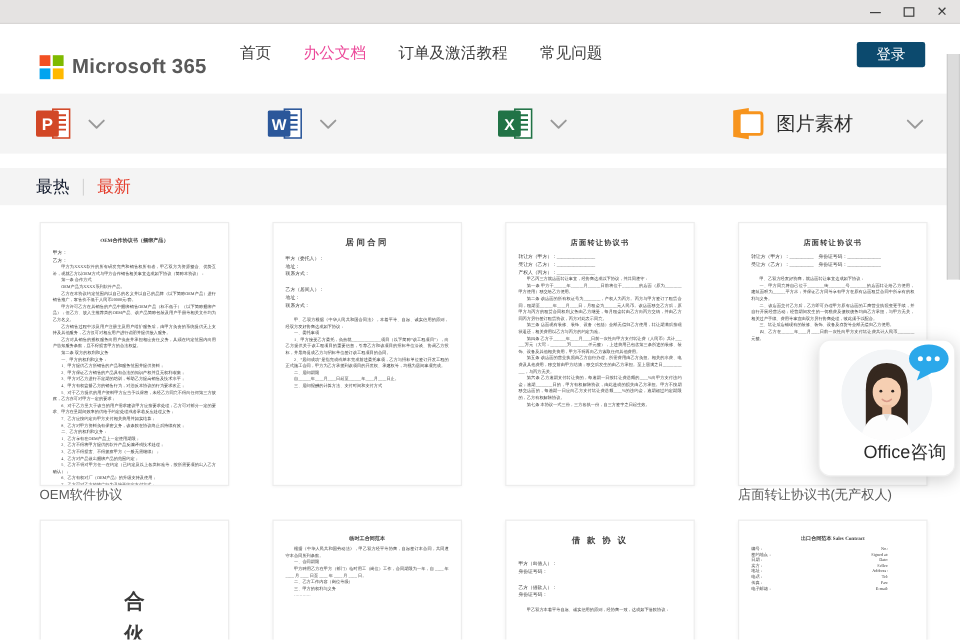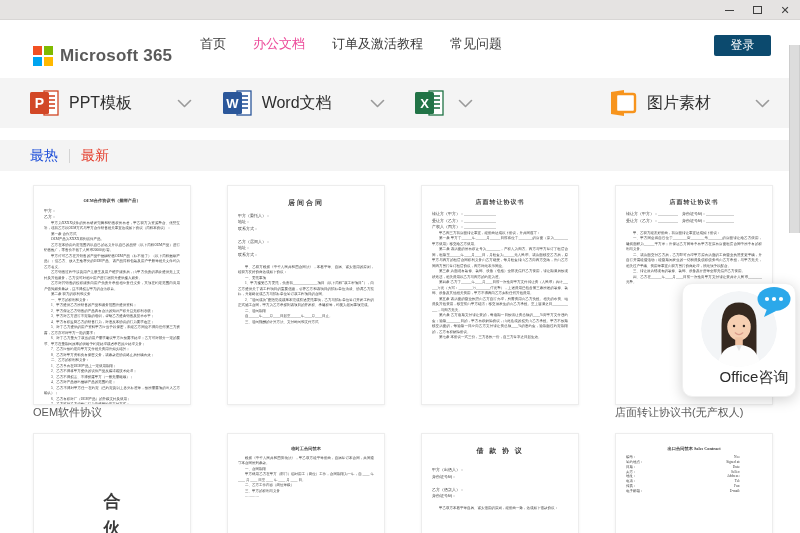--- a/index.html
+++ b/index.html
@@ -33,21 +33,21 @@
   .catbar { position:absolute; left:0; top:78px; width:800px; height:50px; background:#f4f4f4;
     display:flex; align-items:center; justify-content:space-between; padding:0 30px; }
   .cat-item { width:162px; display:flex; align-items:center; cursor:pointer; }
   .cat-icon { width:30px; height:28px; flex:none; margin-right:9px; }
   .cat-label { font-size:16px; color:#2e2e2e; flex:1; }
   .chevron { flex:none; margin-left:4px; }
 
   
   .filterbar { position:absolute; left:0; top:140px; width:800px; height:31px; background:#f4f4f4;
     display:flex; align-items:center; padding-left:30px; gap:11px; }
-  .filter-item { font-size:14px; color:#1d4ed8; cursor:pointer; }
+  .filter-item { font-size:14px; color:#0f172a; cursor:pointer; }
   .filter-item.active { color:#e43d2c; }
   .filter-divider { width:1px; height:14px; background:#d4d4d4; }
 
   
   .doc-grid { position:absolute; left:33px; top:185px; width:776px;
     display:grid; grid-template-columns:repeat(4,194px); grid-auto-rows:auto; row-gap:12px; }
   .doc-cell { width:194px; }
   .doc-page { width:158px; height:220px; background:#fff; border:1px solid #ededed;
     box-shadow:0 1px 3px rgba(0,0,0,.06); overflow:hidden; padding:12px 10px; cursor:pointer;
     font-family:"Liberation Serif","DejaVu Serif",serif; color:#3a3a3a; }
@@ -119,36 +119,34 @@
     <div class="cat-item">
       <svg class="cat-icon" viewBox="0 0 30 28">
         <rect x="14" y="2" width="14" height="24" fill="#fff" stroke="#d24726" stroke-width="1.3"></rect>
         <line x1="17" y1="7" x2="25" y2="7" stroke="#d24726" stroke-width="1.6"></line>
         <line x1="17" y1="11" x2="25" y2="11" stroke="#d24726" stroke-width="1.6"></line>
         <line x1="17" y1="15" x2="25" y2="15" stroke="#d24726" stroke-width="1.6"></line>
         <line x1="17" y1="19" x2="25" y2="19" stroke="#d24726" stroke-width="1.6"></line>
         <rect x="0" y="3" width="19" height="22" rx="1.5" fill="#d24726"></rect>
         <text x="9.5" y="19" text-anchor="middle" font-size="14" font-weight="bold" fill="#fff" font-family="Liberation Sans, sans-serif">P</text>
       </svg>
-      <span class="cat-label">PPT模板</span>
       <svg class="chevron" width="15" height="9" viewBox="0 0 15 9">
         <polyline points="1.5,1.5 7.5,7.5 13.5,1.5" fill="none" stroke="#9a9a9a" stroke-width="1.6" stroke-linecap="round" stroke-linejoin="round"></polyline>
       </svg>
     </div>
     <div class="cat-item">
       <svg class="cat-icon" viewBox="0 0 30 28">
         <rect x="14" y="2" width="14" height="24" fill="#fff" stroke="#2b579a" stroke-width="1.3"></rect>
         <line x1="17" y1="7" x2="25" y2="7" stroke="#2b579a" stroke-width="1.6"></line>
         <line x1="17" y1="11" x2="25" y2="11" stroke="#2b579a" stroke-width="1.6"></line>
         <line x1="17" y1="15" x2="25" y2="15" stroke="#2b579a" stroke-width="1.6"></line>
         <line x1="17" y1="19" x2="25" y2="19" stroke="#2b579a" stroke-width="1.6"></line>
         <rect x="0" y="3" width="19" height="22" rx="1.5" fill="#2b579a"></rect>
         <text x="9.5" y="19" text-anchor="middle" font-size="13" font-weight="bold" fill="#fff" font-family="Liberation Sans, sans-serif">W</text>
       </svg>
-      <span class="cat-label">Word文档</span>
       <svg class="chevron" width="15" height="9" viewBox="0 0 15 9">
         <polyline points="1.5,1.5 7.5,7.5 13.5,1.5" fill="none" stroke="#9a9a9a" stroke-width="1.6" stroke-linecap="round" stroke-linejoin="round"></polyline>
       </svg>
     </div>
     <div class="cat-item">
       <svg class="cat-icon" viewBox="0 0 30 28">
         <rect x="14" y="2" width="14" height="24" fill="#fff" stroke="#217346" stroke-width="1.3"></rect>
         <line x1="17" y1="7" x2="25" y2="7" stroke="#217346" stroke-width="1.6"></line>
         <line x1="17" y1="11" x2="25" y2="11" stroke="#217346" stroke-width="1.6"></line>
         <line x1="17" y1="15" x2="25" y2="15" stroke="#217346" stroke-width="1.6"></line>

